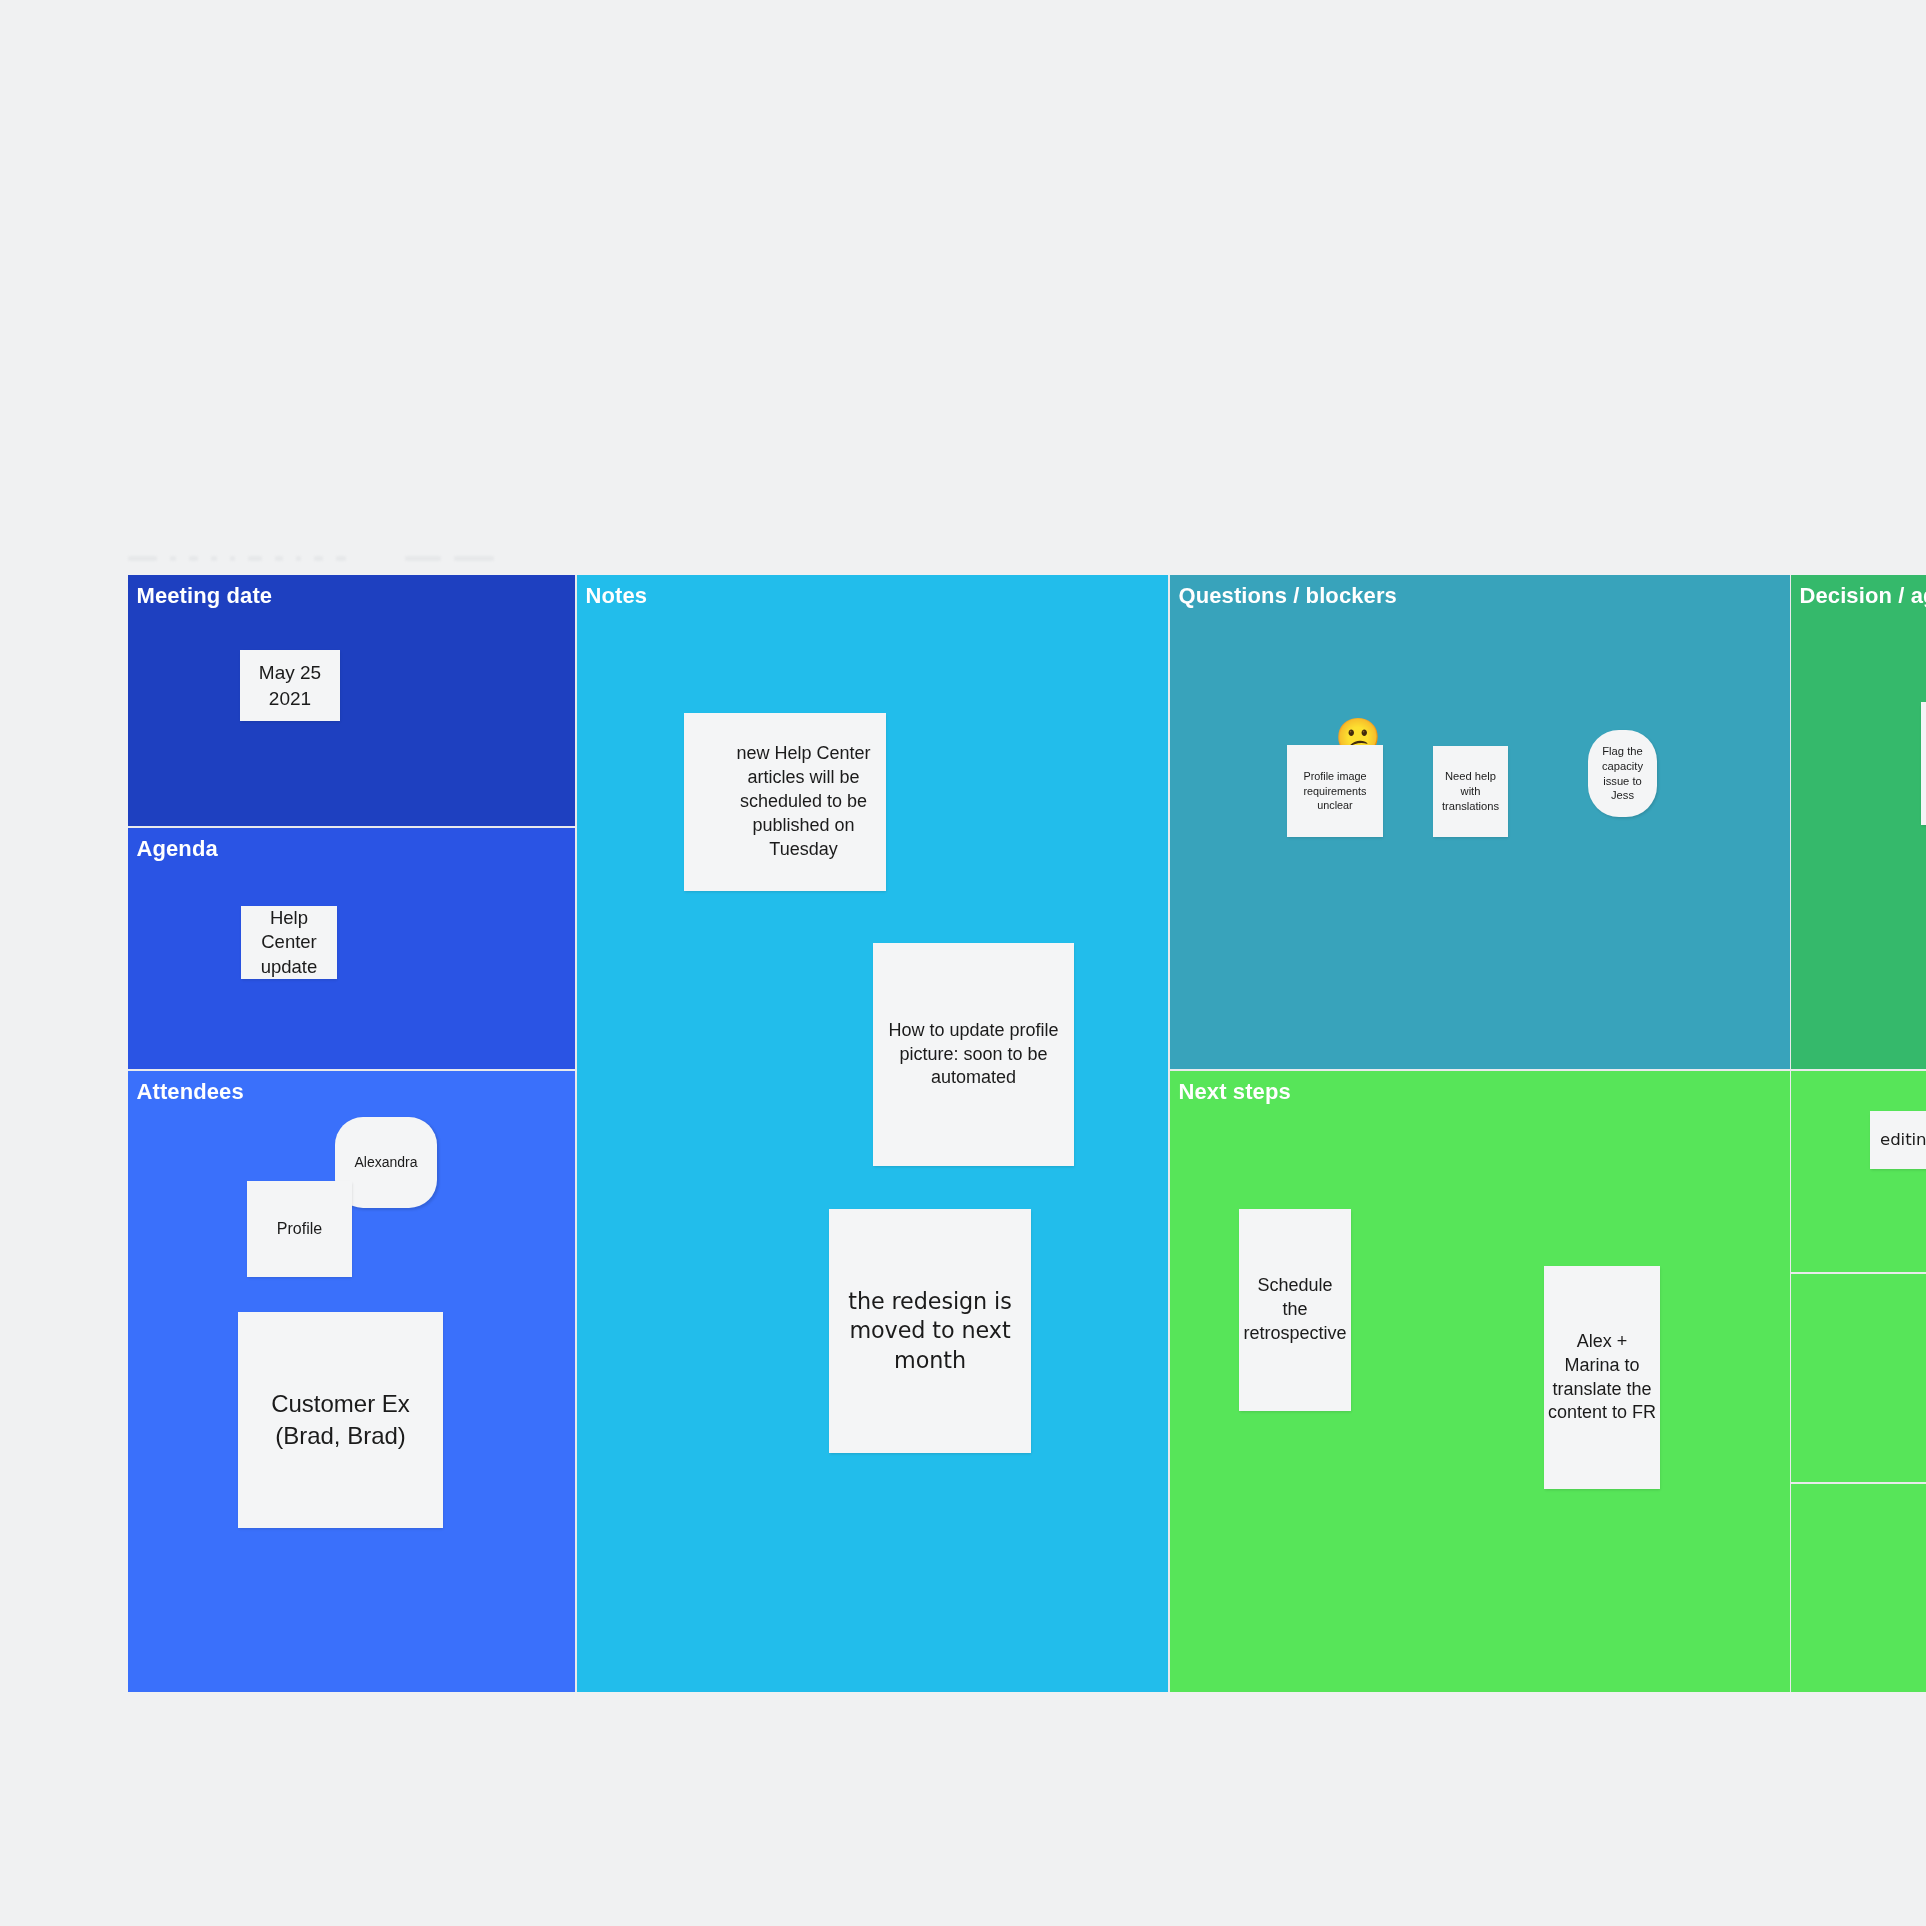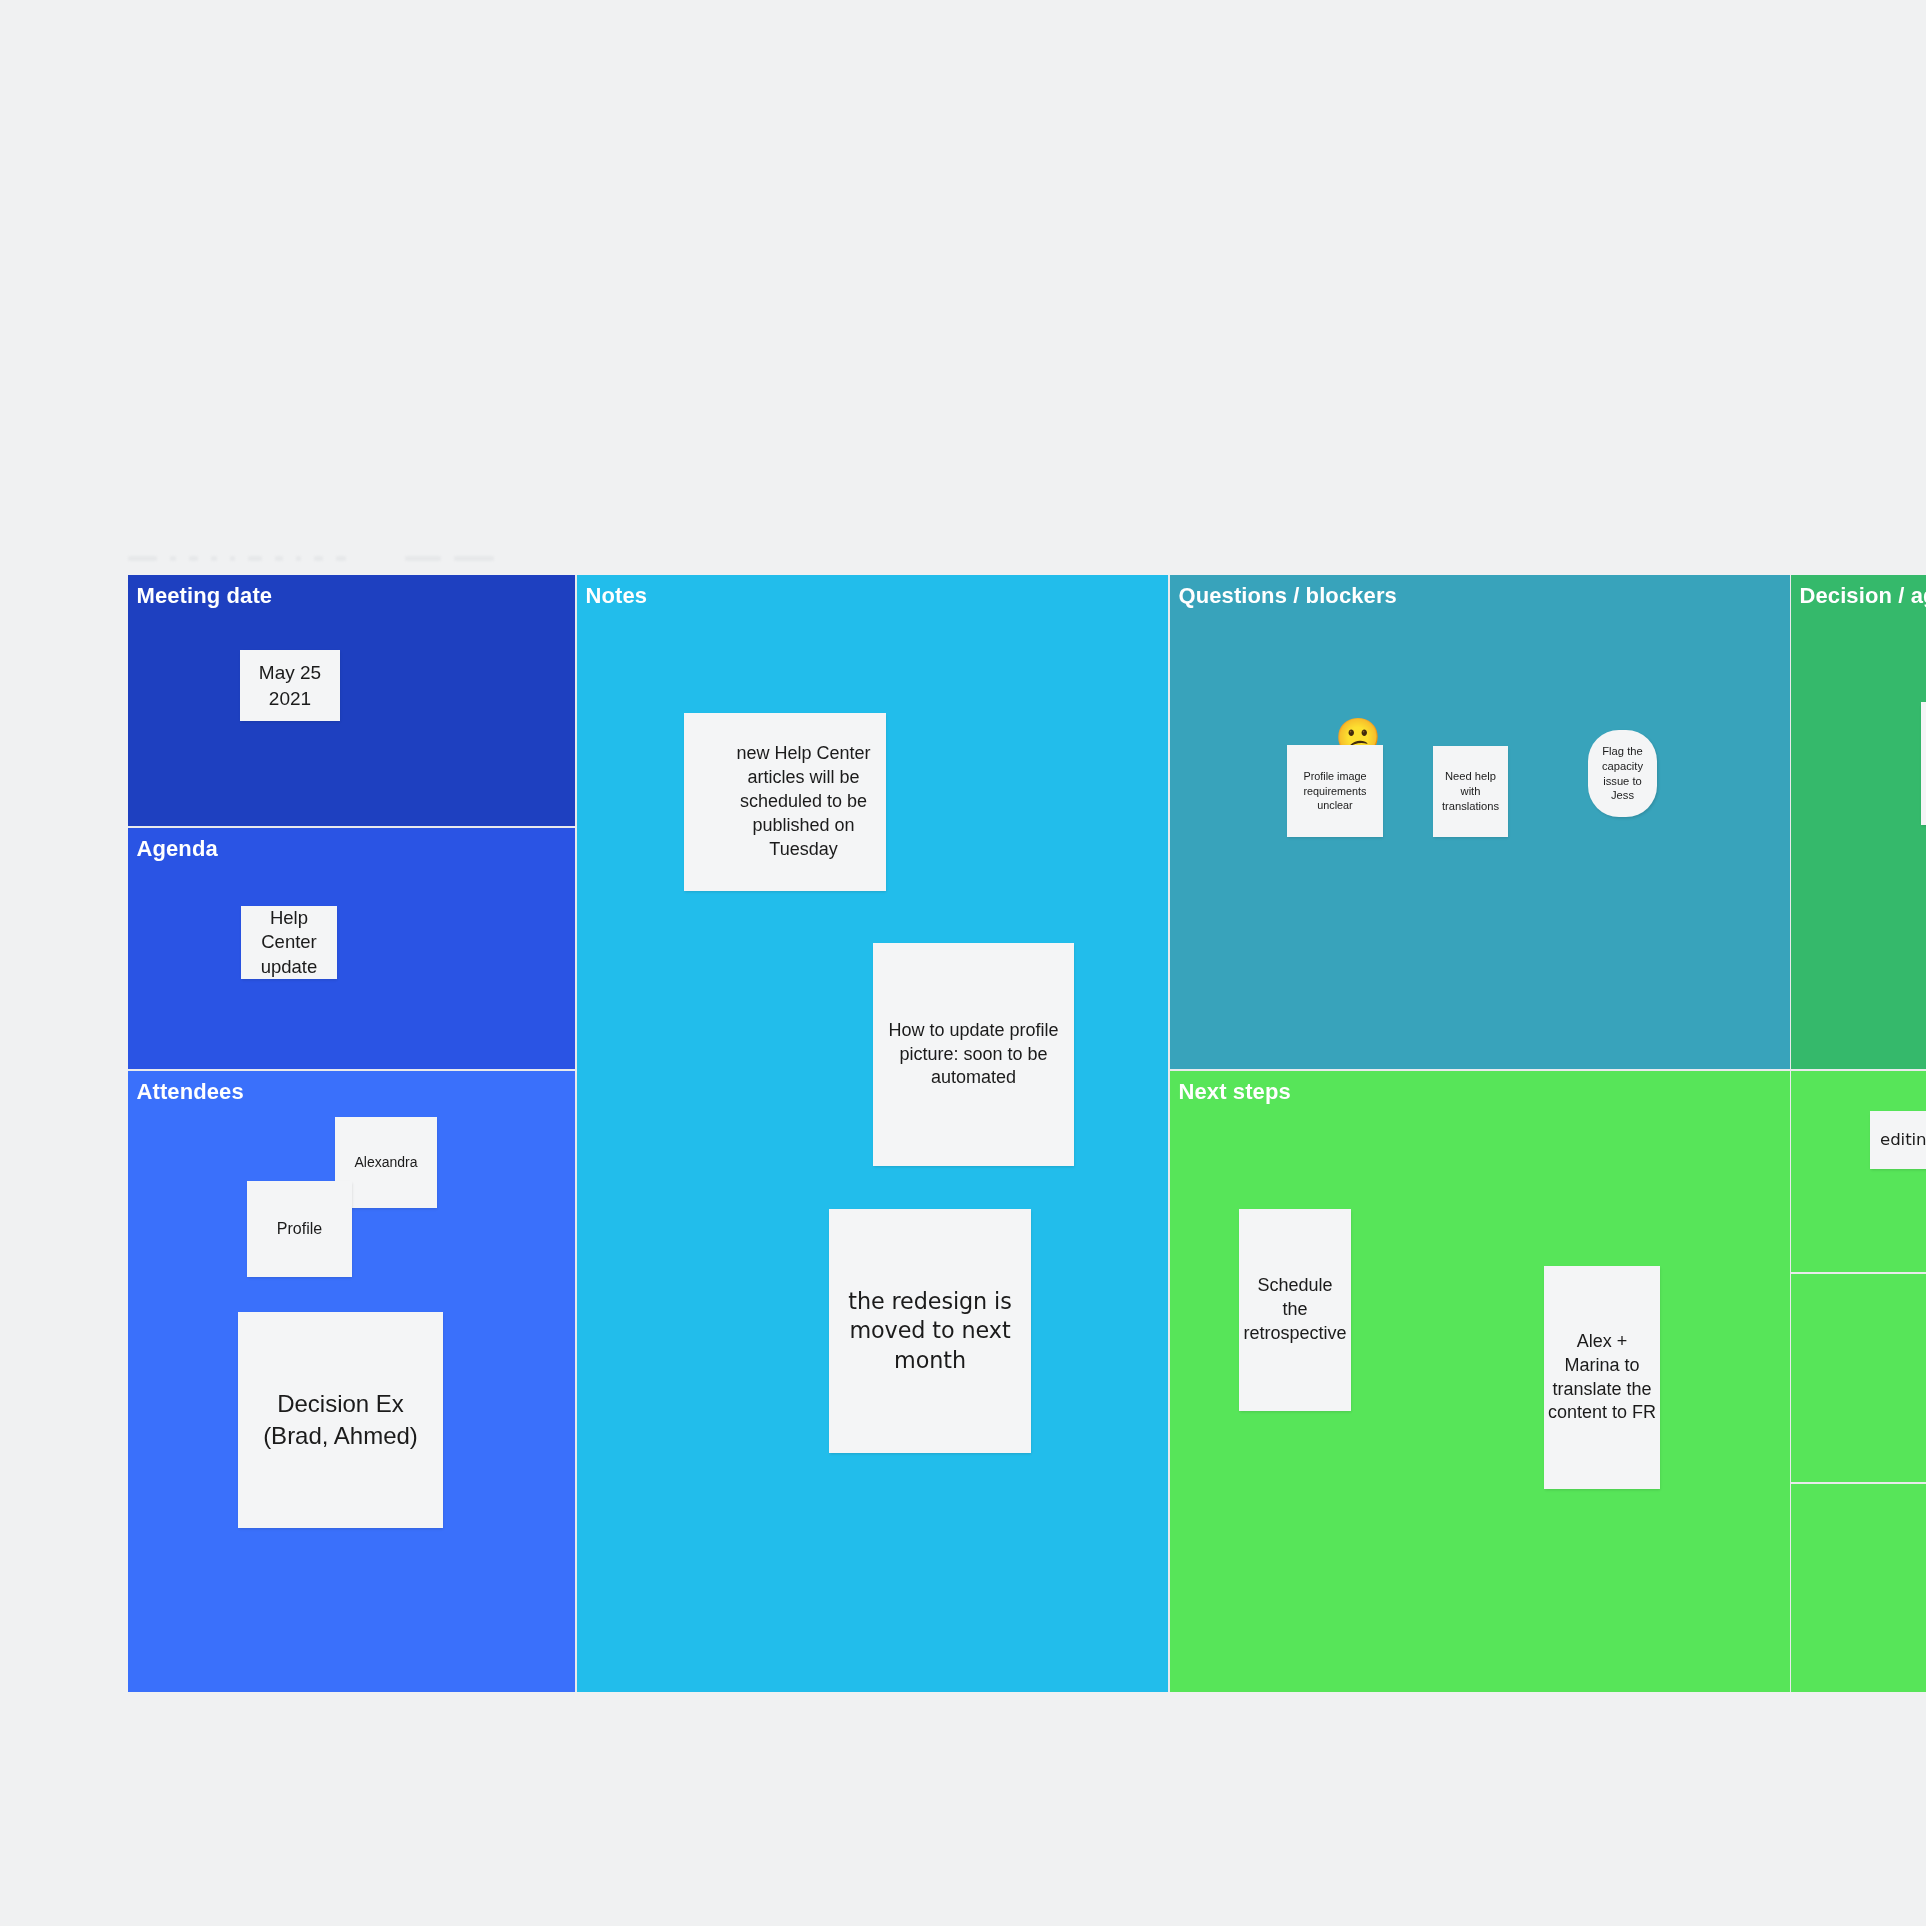--- a/index.html
+++ b/index.html
@@ -122,30 +122,30 @@
   <div class="panel" style="left:0px; top:253px; width:447px; height:241px; background:#2a54e4;">
     <div class="panel-title">Agenda</div>
     <div class="note" style="left:113px; top:78px; width:96px; height:73px; font-size:18.5px;">
       <span>Help Center update</span>
     </div>
   </div>
 
   <div class="panel" style="left:0px; top:496px; width:447px; height:621px; background:#3a70fb;">
     <div class="panel-title">Attendees</div>
 
-    <div class="note" style="left:207px; top:46px; width:102px; height:91px; font-size:14px; z-index:2;">
+    <div class="note" style="left:207px; top:46px; width:102px; height:91px; font-size:14px; z-index:2;border-radius:28px;">
       <span>Alexandra</span>
     </div>
 
     <div class="note" style="left:119px; top:110px; width:105px; height:96px; font-size:16px; z-index:3;">
       <span>Profile</span>
     </div>
 
     <div class="note" style="left:110px; top:241px; width:205px; height:216px; font-size:24px; z-index:1;">
-      <span>Decision Ex (Brad, Ahmed)</span>
+      <span>Customer Ex (Brad, Brad)</span>
     </div>
   </div>
 
   <div class="panel" style="left:449px; top:0px; width:591px; height:1117px; background:#22bdeb;">
     <div class="panel-title">Notes</div>
 
     <div class="note" style="left:107px; top:138px; width:202px; height:178px; font-size:18px;padding-left:41px;">
       <span>new Help Center articles will be scheduled to be published on Tuesday</span>
     </div>
 

